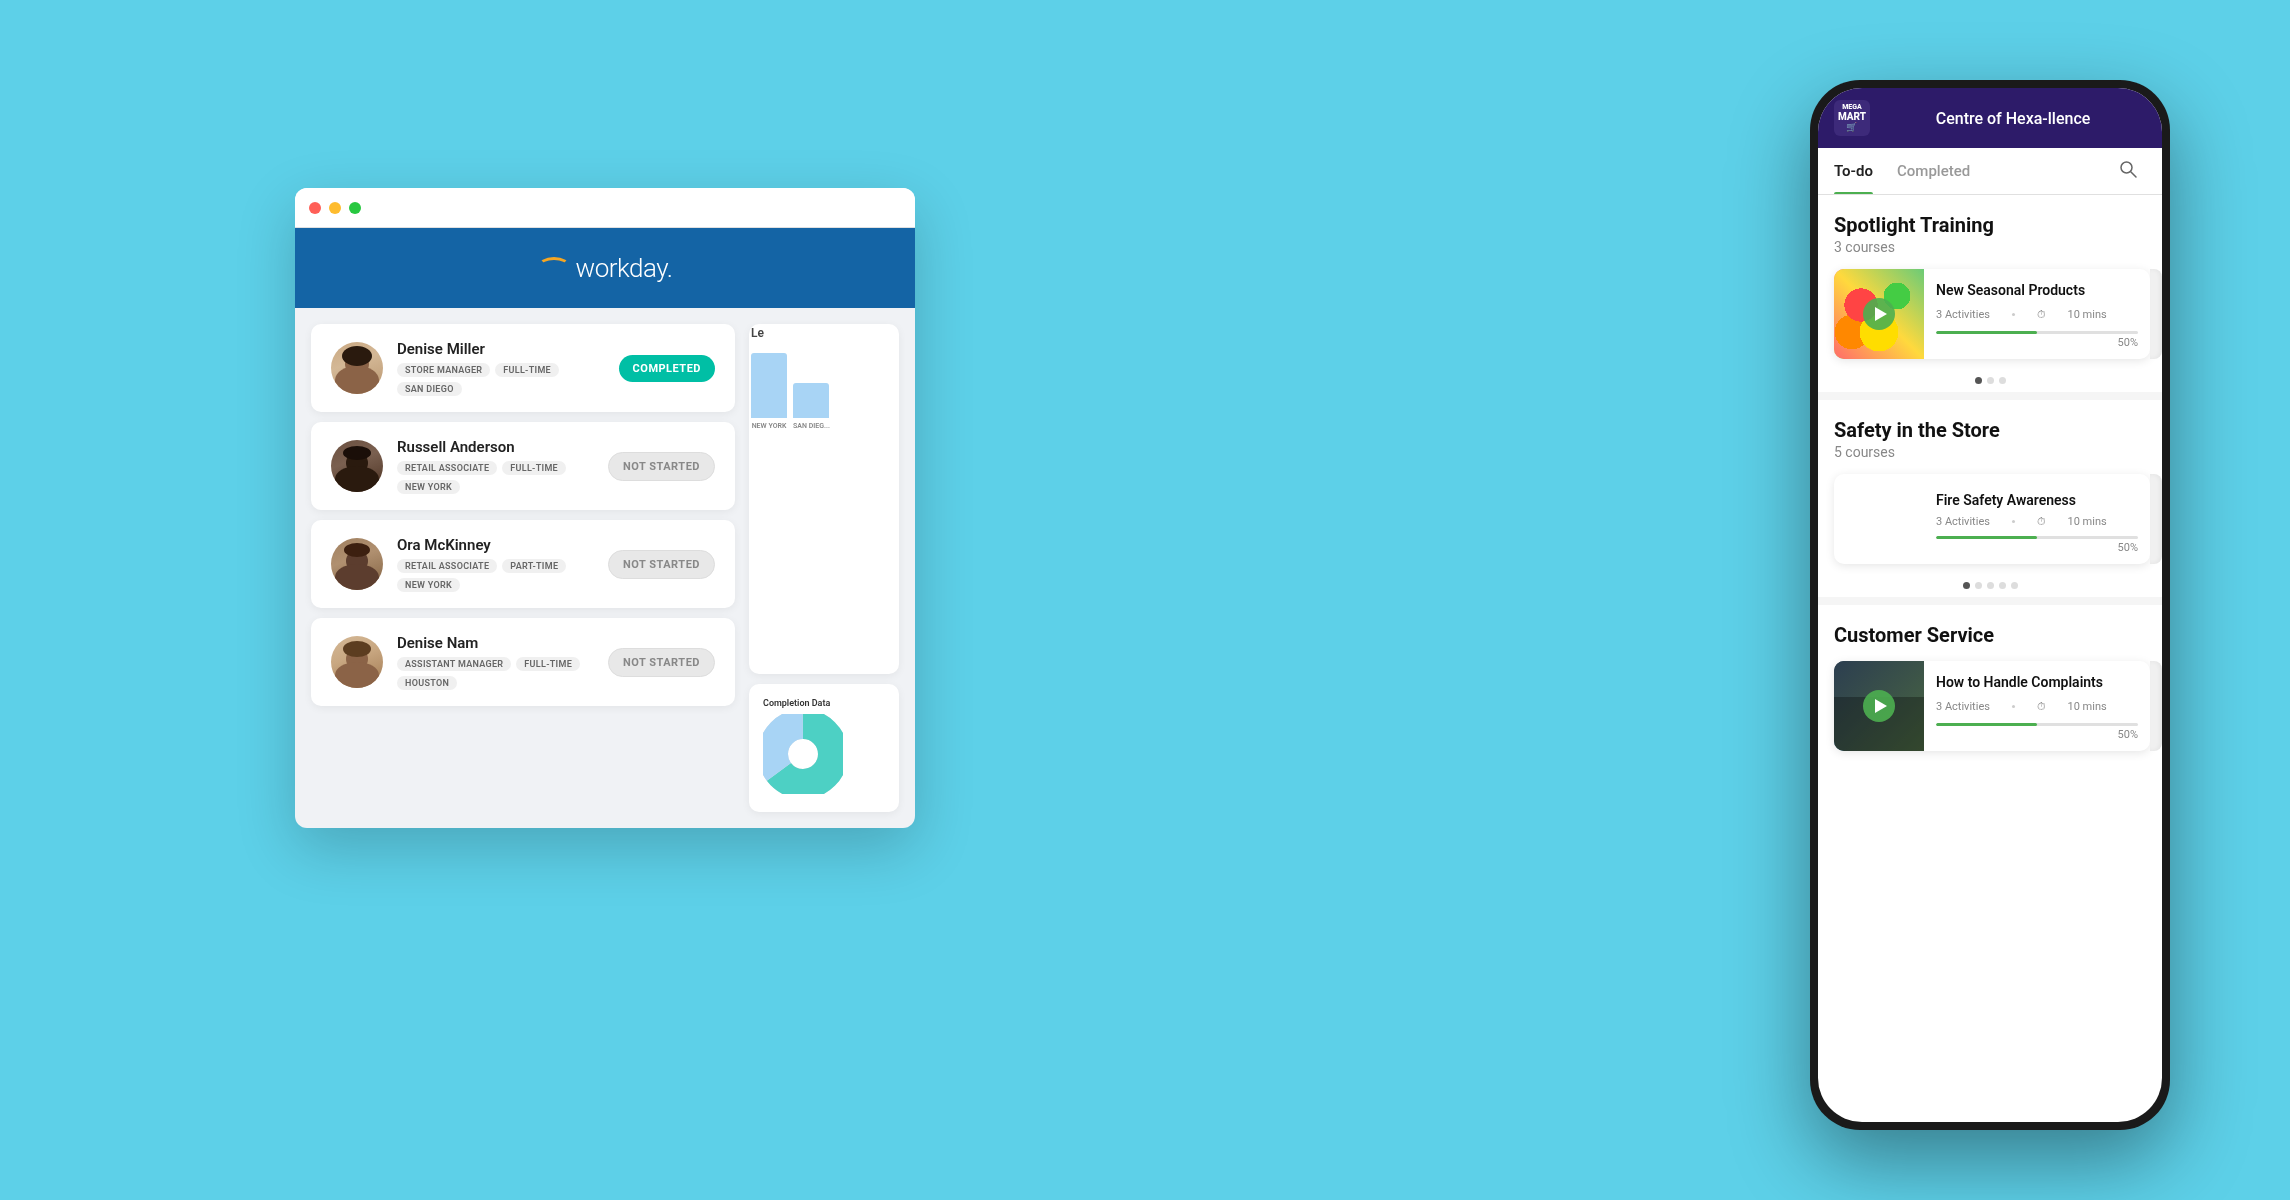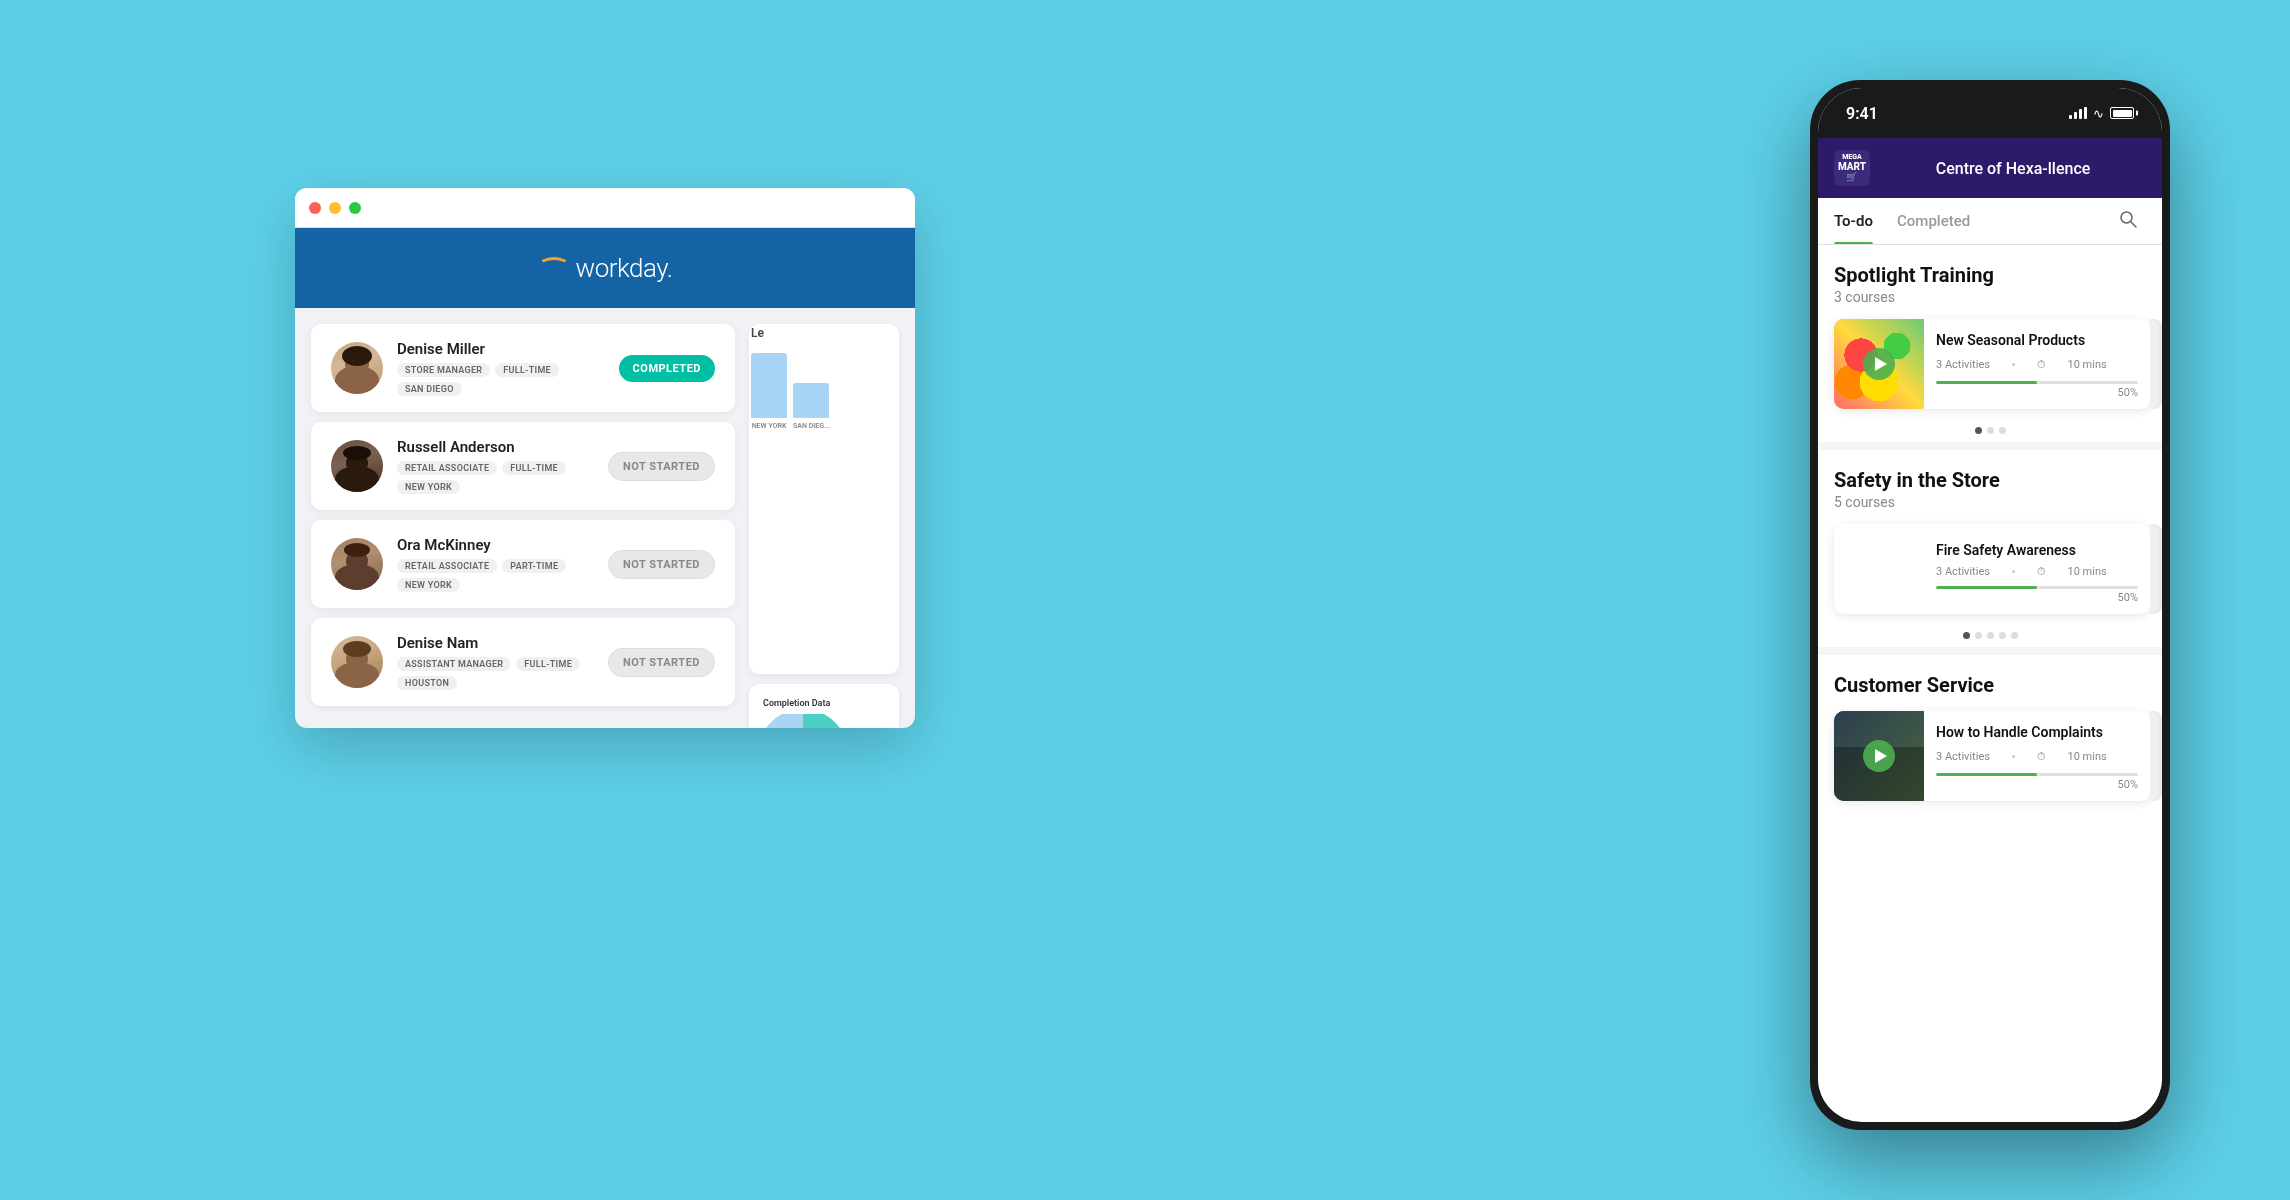--- a/index.html
+++ b/index.html
@@ -11,21 +11,21 @@
       overflow: hidden;
       position: relative;
     }
 
     
     .desktop-panel {
       position: absolute;
       left: 295px;
       top: 188px;
       width: 620px;
-      height: 540px;
+      height: 640px;
       background: #f0f2f5;
       border-radius: 12px;
       box-shadow: 0 20px 60px rgba(0,0,0,0.2);
       overflow: hidden;
     }
 
     .desktop-titlebar {
       background: #fff;
       height: 40px;
       display: flex;
@@ -690,35 +690,20 @@
         </svg>
       </div>
     </div>
 
   </div>
 </div>
 
 <div class="mobile-phone">
   <div class="phone-inner">
 
-    <div class="phone-status-bar">
-      <span class="status-time">9:41</span>
-      <div class="status-icons">
-        <div class="signal-bars">
-          <div class="signal-bar" style="height:4px;"></div>
-          <div class="signal-bar" style="height:7px;"></div>
-          <div class="signal-bar" style="height:10px;"></div>
-          <div class="signal-bar" style="height:12px;"></div>
-        </div>
-        <span style="color:white;font-size:13px;">∿</span>
-        <div class="battery-icon">
-          <div class="battery-fill" style="width:90%;"></div>
-        </div>
-      </div>
-    </div>
 
     <div class="app-header">
       <div class="app-logo">
         <div style="text-align:center;">
           <div style="color:white;font-size:7px;font-weight:800;line-height:1.1;">MEGA</div>
           <div style="color:white;font-size:10px;font-weight:800;line-height:1.1;">MART</div>
           <div style="font-size:9px;">🛒</div>
         </div>
       </div>
       <div class="app-header-title">Centre of Hexa-llence</div>

